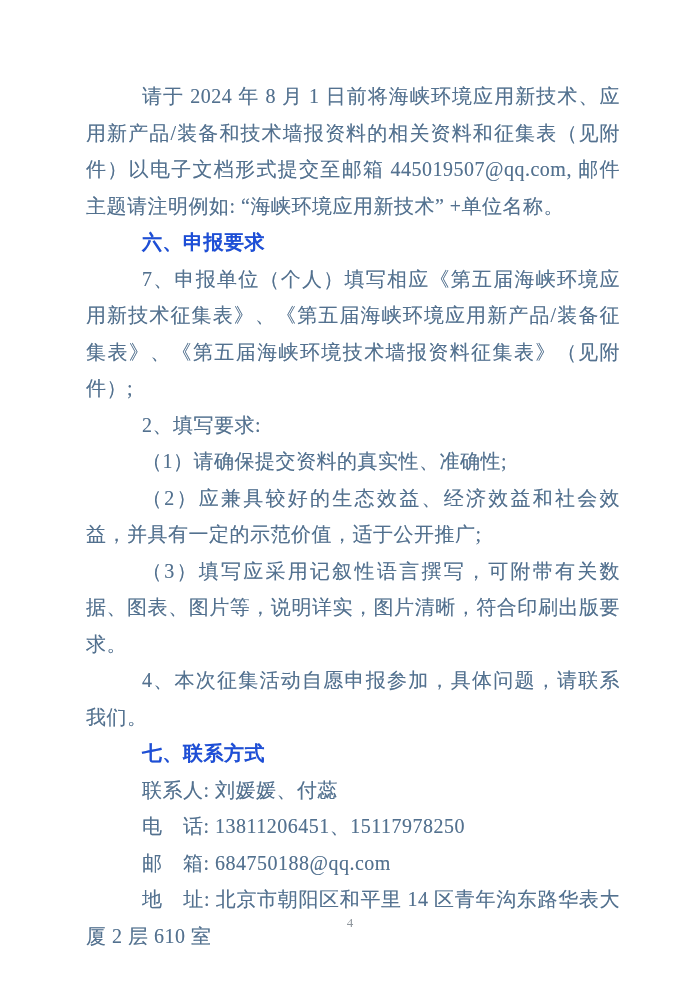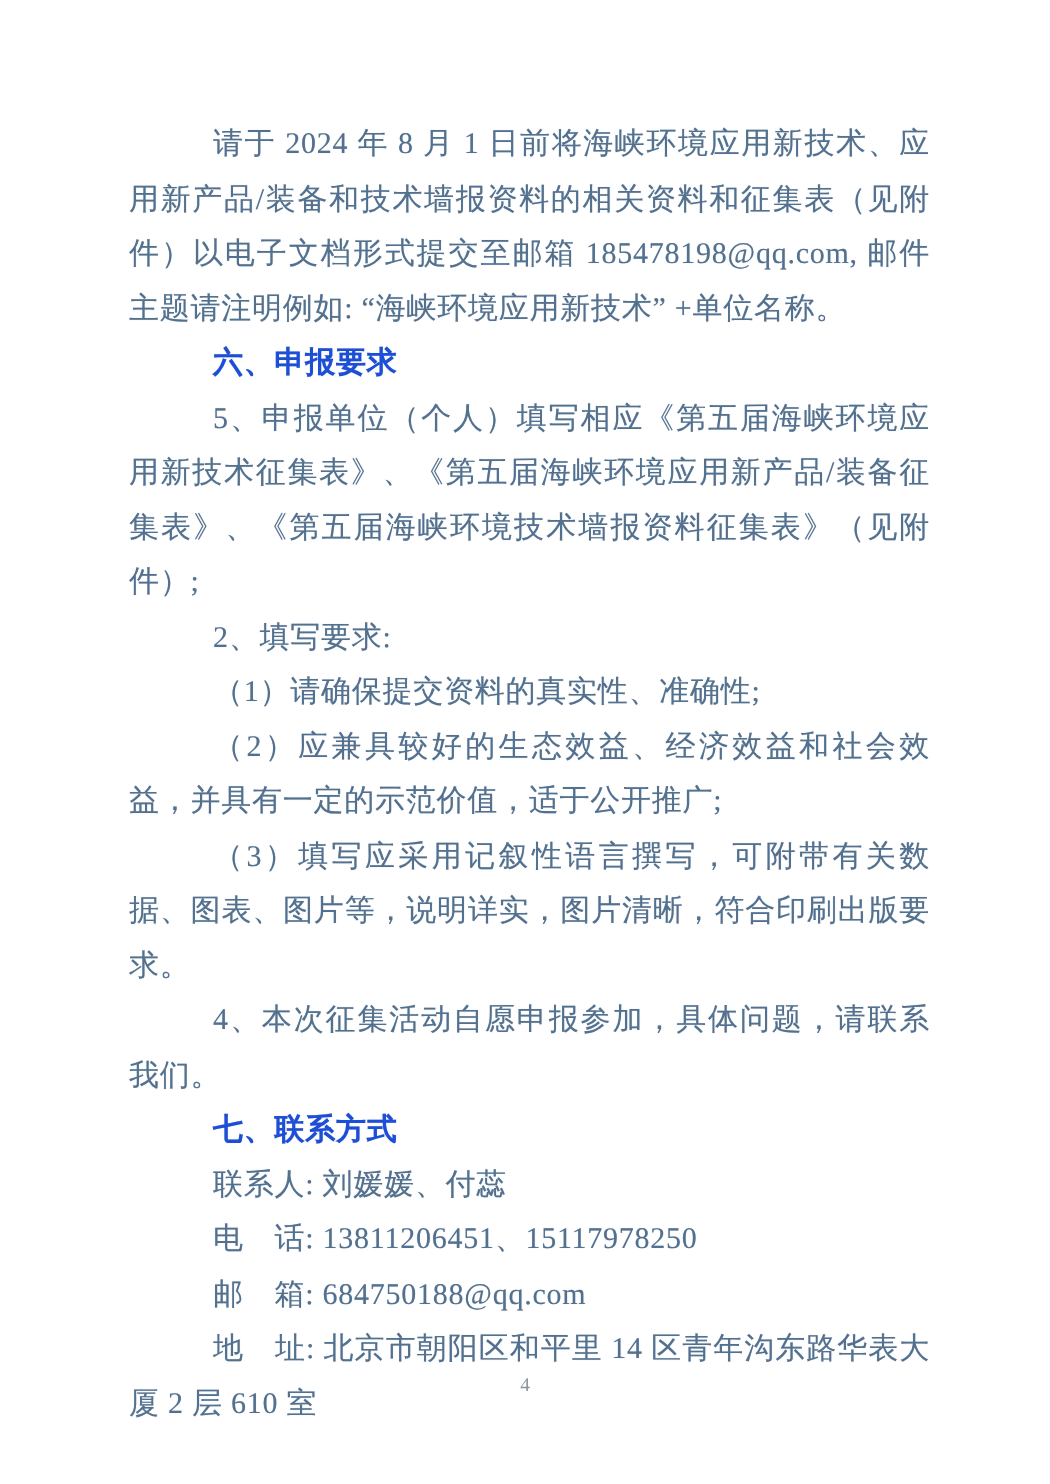--- a/index.html
+++ b/index.html
@@ -47,23 +47,23 @@
     font-size: 13px;
     color: #8e959c;
     font-family: "Liberation Serif", "DejaVu Serif", serif;
   }
 </style>
 </head>
 <body>
 
 <div class="page">
   <div class="content">
-    <p class="indent">请于 2024 年 8 月 1 日前将海峡环境应用新技术、应用新产品/装备和技术墙报资料的相关资料和征集表（见附件）以电子文档形式提交至邮箱 185478198@qq.com, 邮件主题请注明例如: “海峡环境应用新技术” +单位名称。</p>
+    <p class="indent">请于 2024 年 8 月 1 日前将海峡环境应用新技术、应用新产品/装备和技术墙报资料的相关资料和征集表（见附件）以电子文档形式提交至邮箱 445019507@qq.com, 邮件主题请注明例如: “海峡环境应用新技术” +单位名称。</p>
     <p class="indent heading">六、申报要求</p>
-    <p class="indent">5、申报单位（个人）填写相应《第五届海峡环境应用新技术征集表》、《第五届海峡环境应用新产品/装备征集表》、《第五届海峡环境技术墙报资料征集表》（见附件）;</p>
+    <p class="indent">7、申报单位（个人）填写相应《第五届海峡环境应用新技术征集表》、《第五届海峡环境应用新产品/装备征集表》、《第五届海峡环境技术墙报资料征集表》（见附件）;</p>
     <p class="indent">2、填写要求:</p>
     <p class="indent">（1）请确保提交资料的真实性、准确性;</p>
     <p class="indent">（2）应兼具较好的生态效益、经济效益和社会效益，并具有一定的示范价值，适于公开推广;</p>
     <p class="indent">（3）填写应采用记叙性语言撰写，可附带有关数据、图表、图片等，说明详实，图片清晰，符合印刷出版要求。</p>
     <p class="indent">4、本次征集活动自愿申报参加，具体问题，请联系我们。</p>
     <p class="indent heading">七、联系方式</p>
     <p class="indent">联系人: 刘媛媛、付蕊</p>
     <p class="indent">电　话: 13811206451、15117978250</p>
     <p class="indent">邮　箱: 684750188@qq.com</p>
     <p class="indent">地　址: 北京市朝阳区和平里 14 区青年沟东路华表大厦 2 层 610 室</p>

